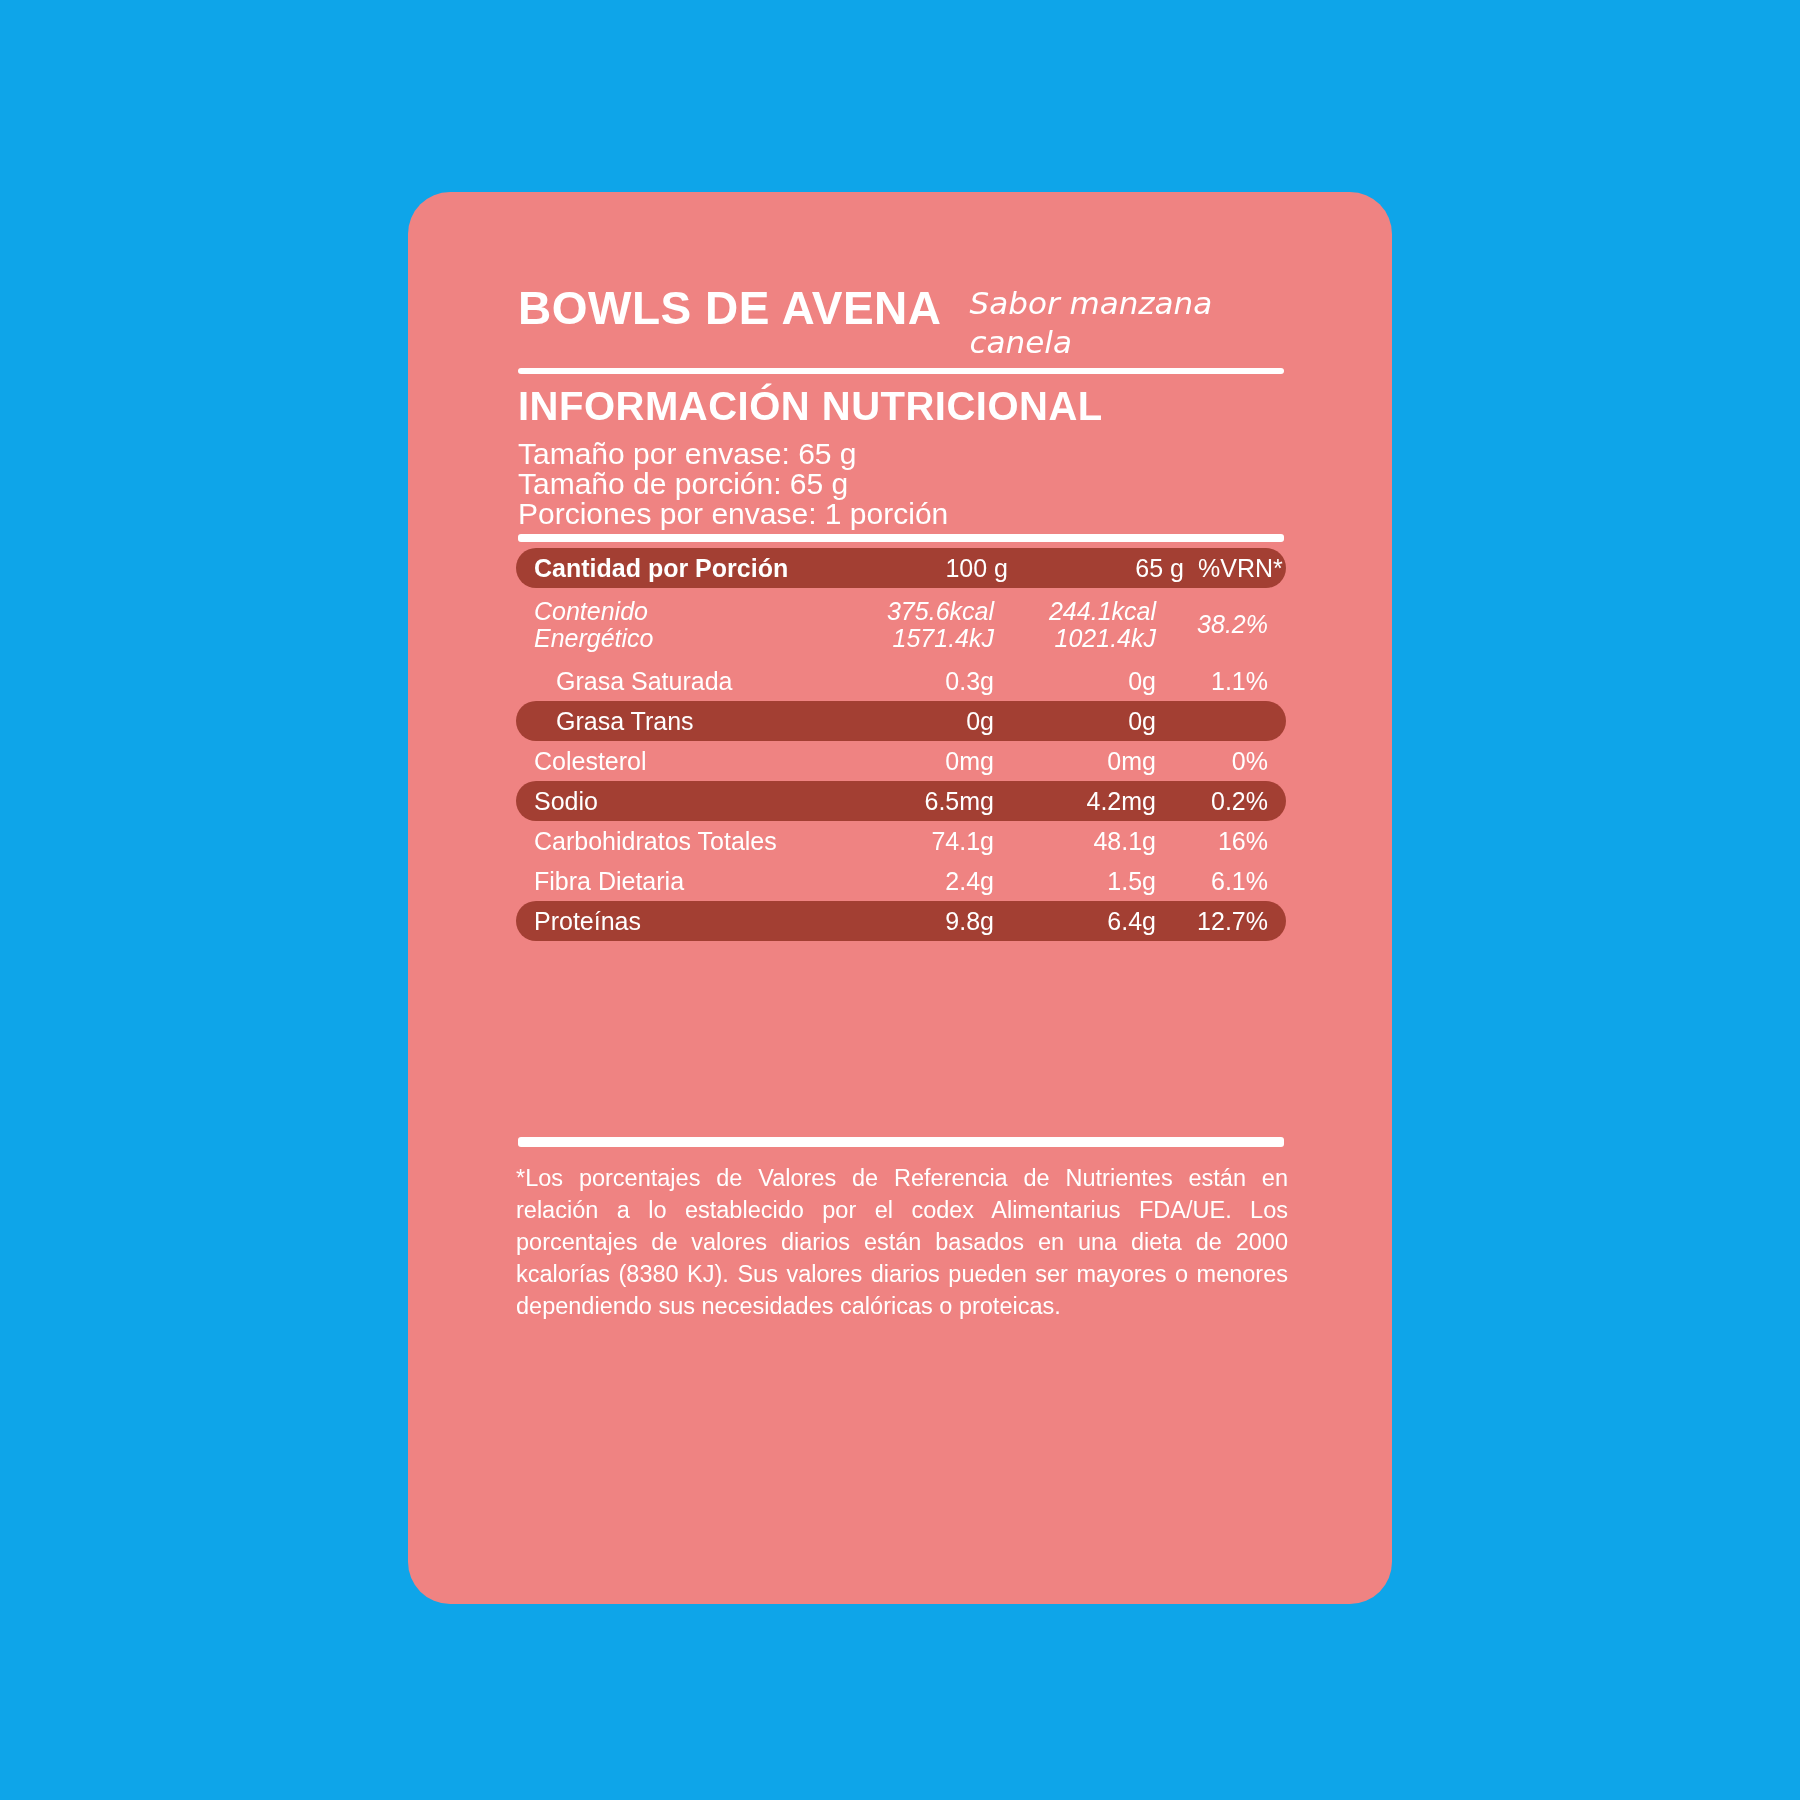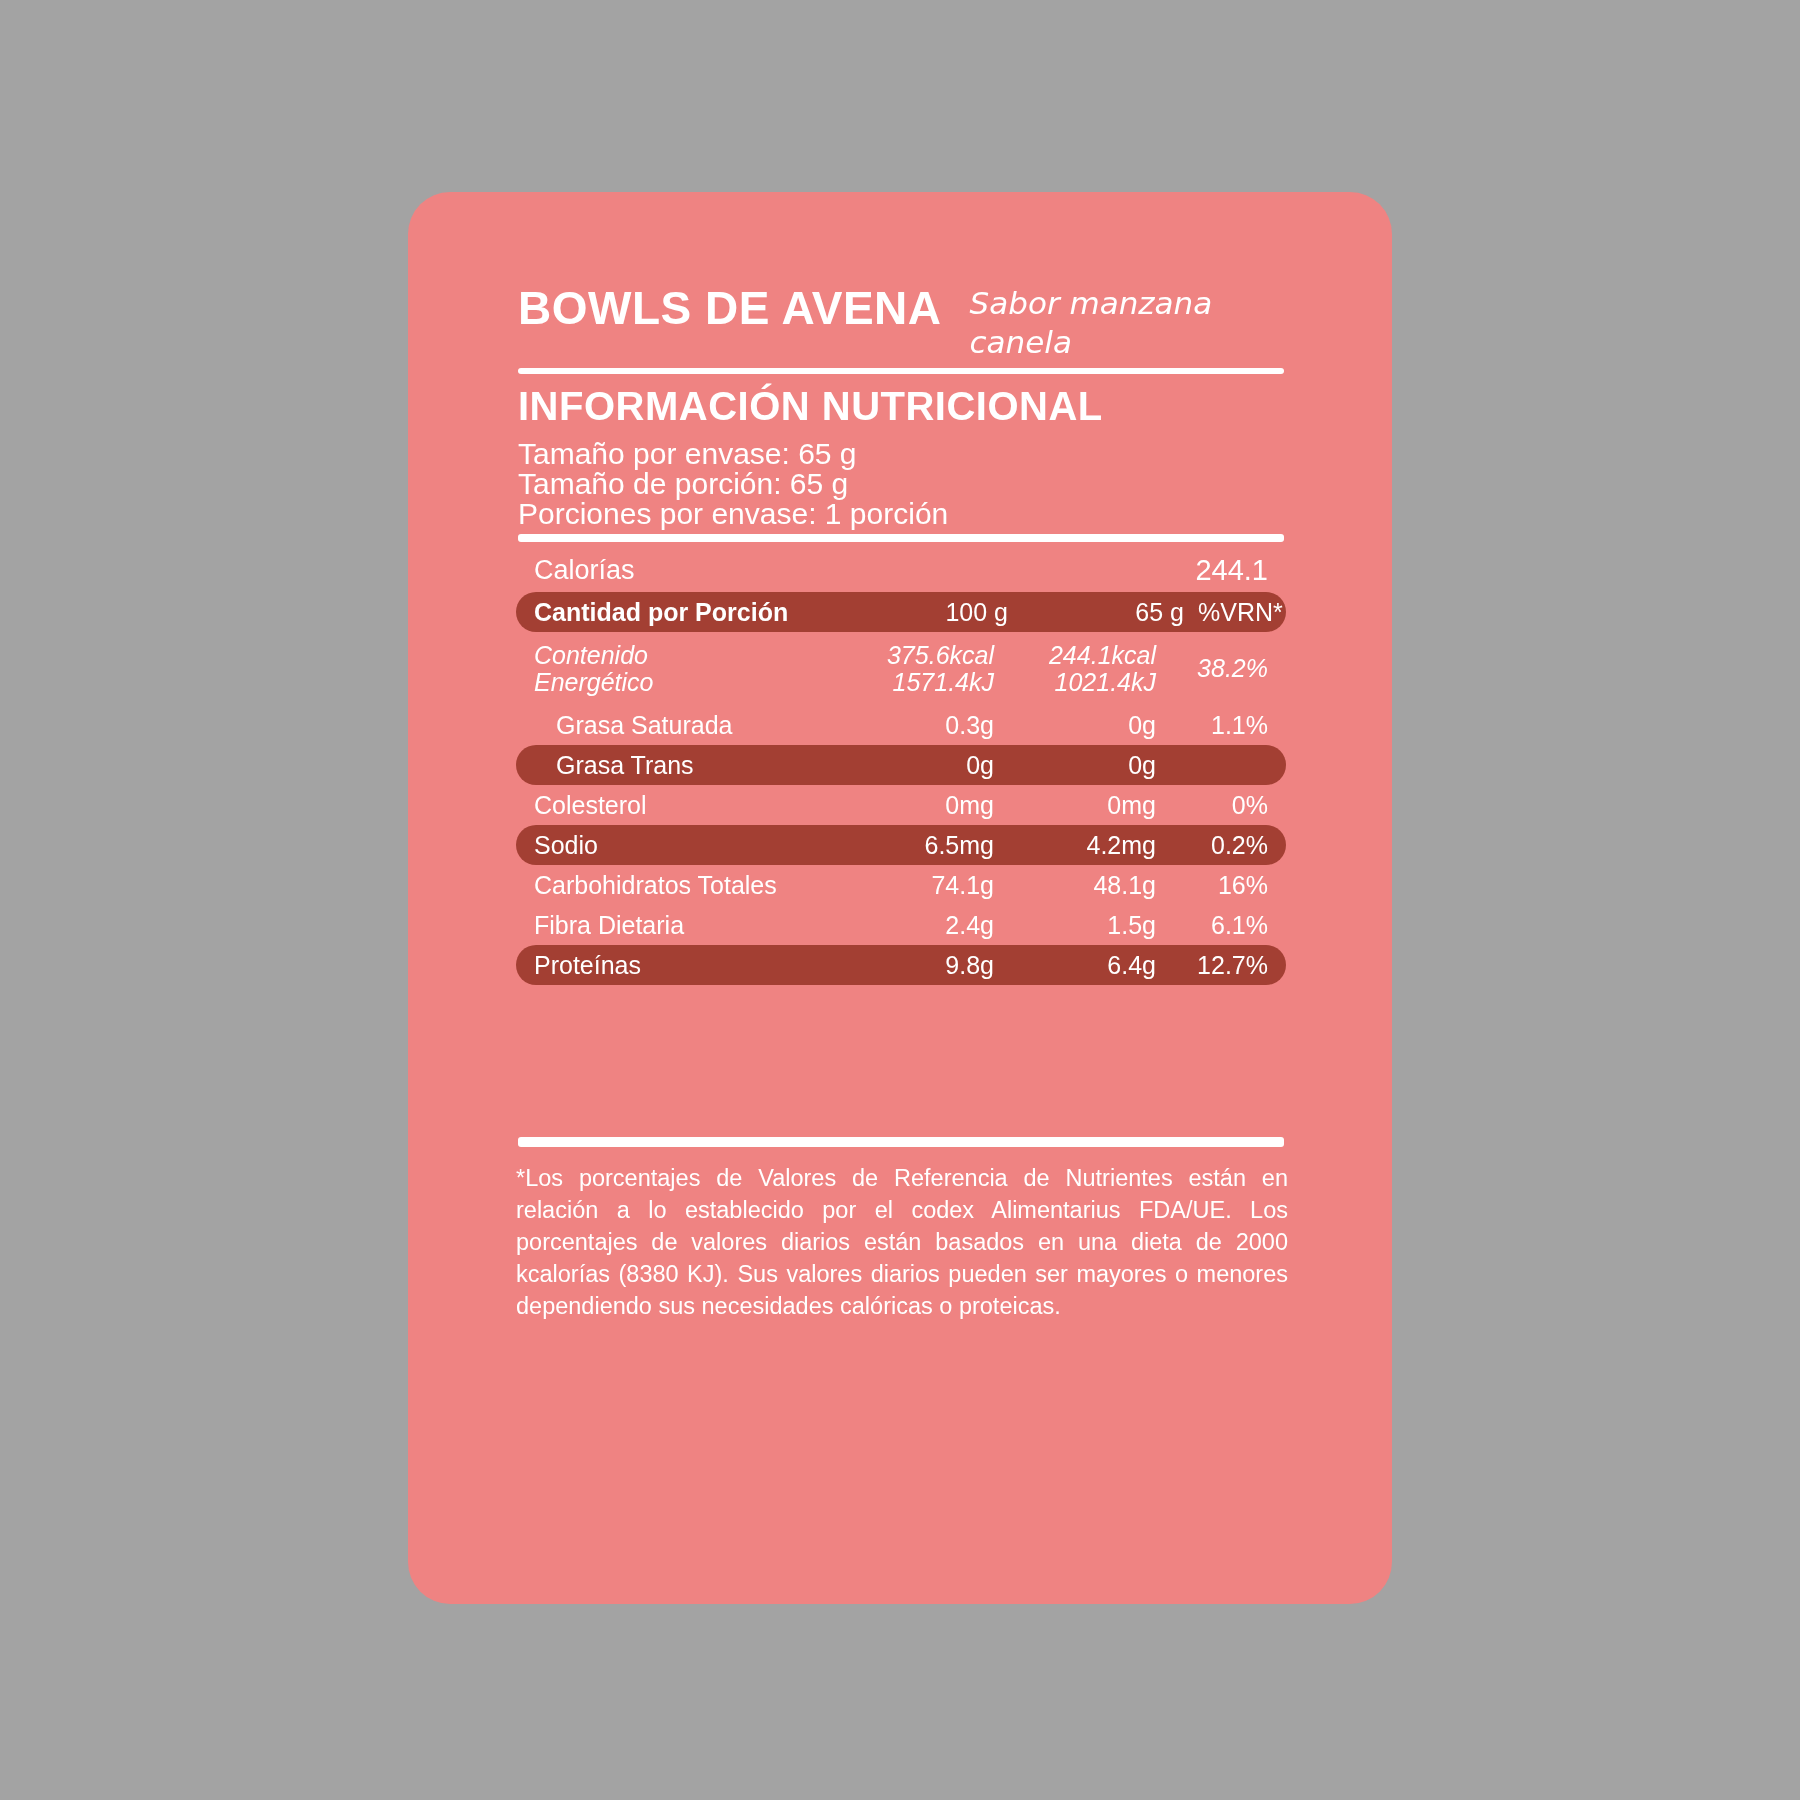--- a/index.html
+++ b/index.html
@@ -8,21 +8,21 @@
     background: #ffffff;
     width: 1800px;
     height: 1800px;
     font-family: "Liberation Sans", sans-serif;
   }
 
   #page {
     position: relative;
     width: 1800px;
     height: 1800px;
-    background: #a3a3a3;
+    background: #0ea5e9;
     overflow: hidden;
   }
 
   .label-card {
     position: absolute;
     left: 408px;
     top: 192px;
     width: 984px;
     height: 1412px;
     background: #ef8382;
@@ -195,24 +195,20 @@
     <div class="serving-info">
       <div>Tamaño por envase: 65 g</div>
       <div>Tamaño de porción: 65 g</div>
       <div>Porciones por envase: 1 porción</div>
     </div>
 
     <div class="rule rule-mid"></div>
 
     <div class="nutri-table">
 
-      <div class="cal-row">
-        <div class="cal-label">Calorías</div>
-        <div class="cal-value">244.1</div>
-      </div>
 
       <div class="nrow dark hdr-row">
         <div class="c-name">Cantidad por Porción</div>
         <div class="c-100">100 g</div>
         <div class="c-65">65 g</div>
         <div class="c-vrn">%VRN*</div>
       </div>
 
       <div class="nrow tall">
         <div class="c-name two-line">

